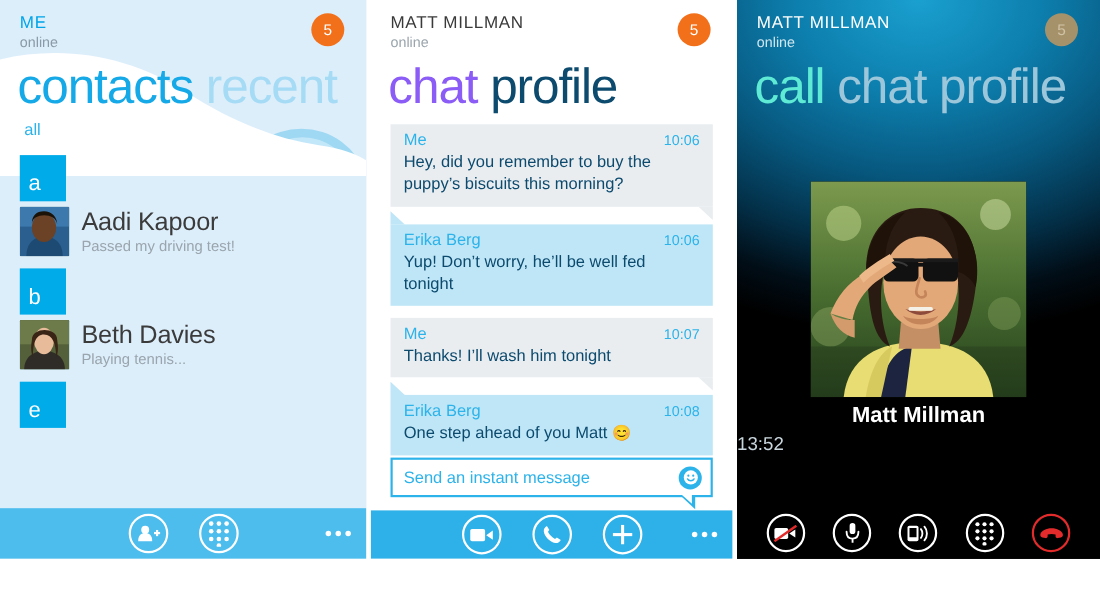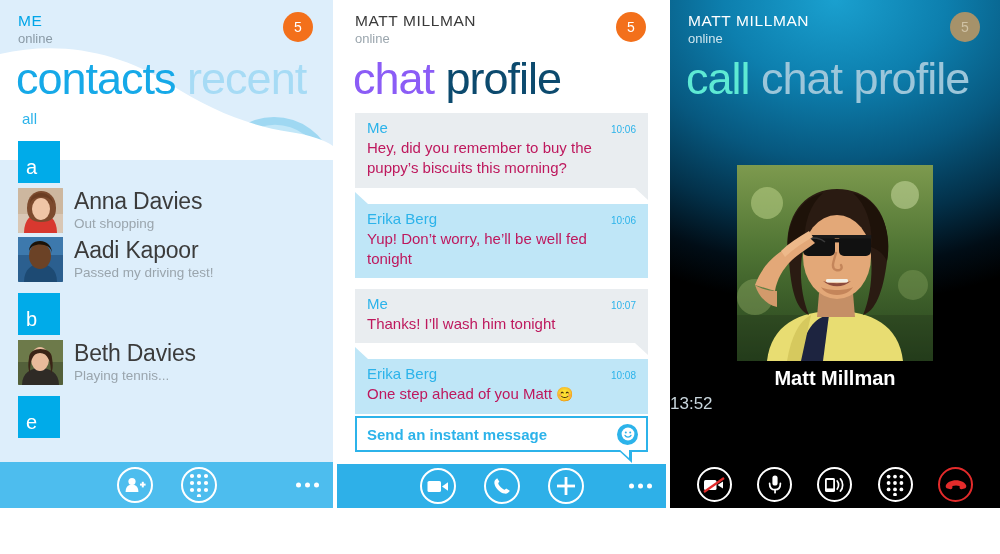--- a/index.html
+++ b/index.html
@@ -78,33 +78,33 @@
   .ch-pivot { position: absolute; left: 16px; top: 56px; }
   .ch-pivot .on { color: #8b5cf6; }
   .ch-pivot .off { color: #0c4a6e; }
 
   .msgs { position: absolute; left: 0; top: 113px; width: 329px; }
   .bub { position: relative; margin: 0 18px 11px 18px; padding: 6px 12px 9px 12px; }
   .bub.me { background: #e9edf0; }
   .bub.them { background: #bfe6f7; }
   .bub-top { display: flex; justify-content: space-between; align-items: baseline; }
   .bub-who { font-size: 15px; color: #2cb3ea; }
-  .bub-time { font-size: 10px; color: #2cb3ea; }
-  .bub-body { font-size: 15px; color: #be185d; line-height: 1.35; margin-top: 2px; }
+  .bub-time { font-size: 13px; color: #2cb3ea; }
+  .bub-body { font-size: 15px; color: #0c4a6e; line-height: 1.35; margin-top: 2px; }
   .tail { position: absolute; width: 0; height: 0; }
   .bub.me .tail { right: 0; bottom: -12px; border-left: 13px solid transparent; border-top: 12px solid #e9edf0; }
   .bub.them .tail { left: 0; top: -12px; border-right: 13px solid transparent; border-bottom: 12px solid #bfe6f7; }
   .emoji { font-size: 14px; }
 
   .composer {
     position: absolute; left: 18px; right: 18px; bottom: 56px;
     border: 2px solid #2cb3ea; background: #fff; height: 36px;
     display: flex; align-items: center; padding: 0 8px 0 10px;
   }
-  .composer-ph { font-size: 15px; color: #2cb3ea; flex: 1; font-weight: bold; }
+  .composer-ph { font-size: 15px; color: #2cb3ea; flex: 1; }
   .smiley { width: 21px; height: 21px; border-radius: 50%; background: #2cb3ea;
             display:flex; align-items:center; justify-content:center; }
   .composer-tail { position: absolute; right: 14px; bottom: -13px; width: 0; height: 0;
     border-left: 14px solid transparent; border-top: 13px solid #2cb3ea; }
   .composer-tail-in { position: absolute; right: 17px; bottom: -8px; width: 0; height: 0;
     border-left: 10px solid transparent; border-top: 9px solid #fff; }
 
   
   .call-bg { position: absolute; inset: 0;
     background:
@@ -152,36 +152,20 @@
     <div class="pivot c-pivot">
       <span class="on">contacts</span>
       <span class="off">recent</span>
     </div>
     <div class="c-sub">all</div>
 
     <div class="c-list">
 
       <div class="grp-tile">a</div>
 
-      <div class="c-row">
-        <div class="c-av">
-          <svg viewBox="0 0 45 45" width="45" height="45">
-            <rect width="45" height="45" fill="#d9c7b5"></rect>
-            <rect x="0" y="0" width="45" height="26" fill="#cdb79f"></rect>
-            <path d="M6 45 C6 31 14 25 22 25 C31 25 39 31 39 45 Z" fill="#d8382f"></path>
-            <path d="M9 20 C9 8 17 3 23 3 C31 3 38 9 38 20 C38 30 33 34 23 34 C14 34 9 30 9 20 Z" fill="#7c4a2d"></path>
-            <ellipse cx="23" cy="21" rx="9" ry="11" fill="#f0c5a6"></ellipse>
-            <path d="M12 16 C14 7 33 6 35 16 C35 11 31 5 23 5 C15 5 12 10 12 16 Z" fill="#6b3d22"></path>
-          </svg>
-        </div>
-        <div class="c-txt">
-          <div class="c-nm">Anna Davies</div>
-          <div class="c-mood">Out shopping</div>
-        </div>
-      </div>
 
       <div class="c-row">
         <div class="c-av">
           <svg viewBox="0 0 45 45" width="45" height="45">
             <rect width="45" height="45" fill="#2b5f8f"></rect>
             <rect x="0" y="0" width="45" height="18" fill="#3d79ad"></rect>
             <path d="M6 45 C6 32 14 27 22 27 C31 27 39 32 39 45 Z" fill="#1d4a73"></path>
             <ellipse cx="22" cy="19" rx="11" ry="13" fill="#6b4226"></ellipse>
             <path d="M11 15 C12 5 33 5 34 16 C34 9 29 4 22 4 C15 4 11 8 11 15 Z" fill="#1b1208"></path>
           </svg>

